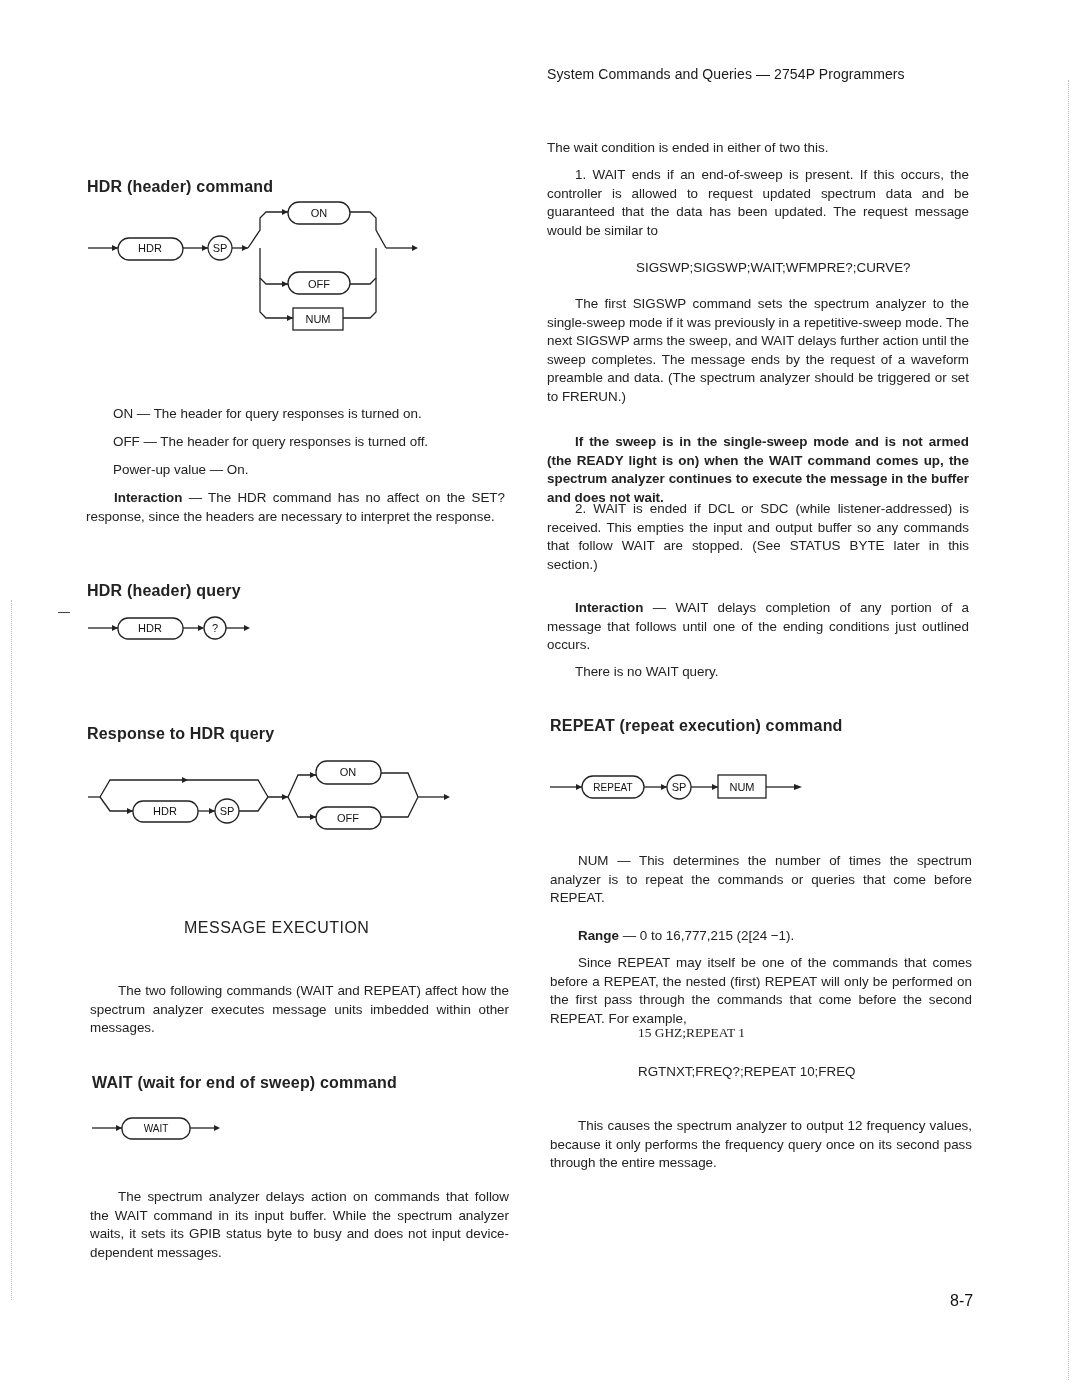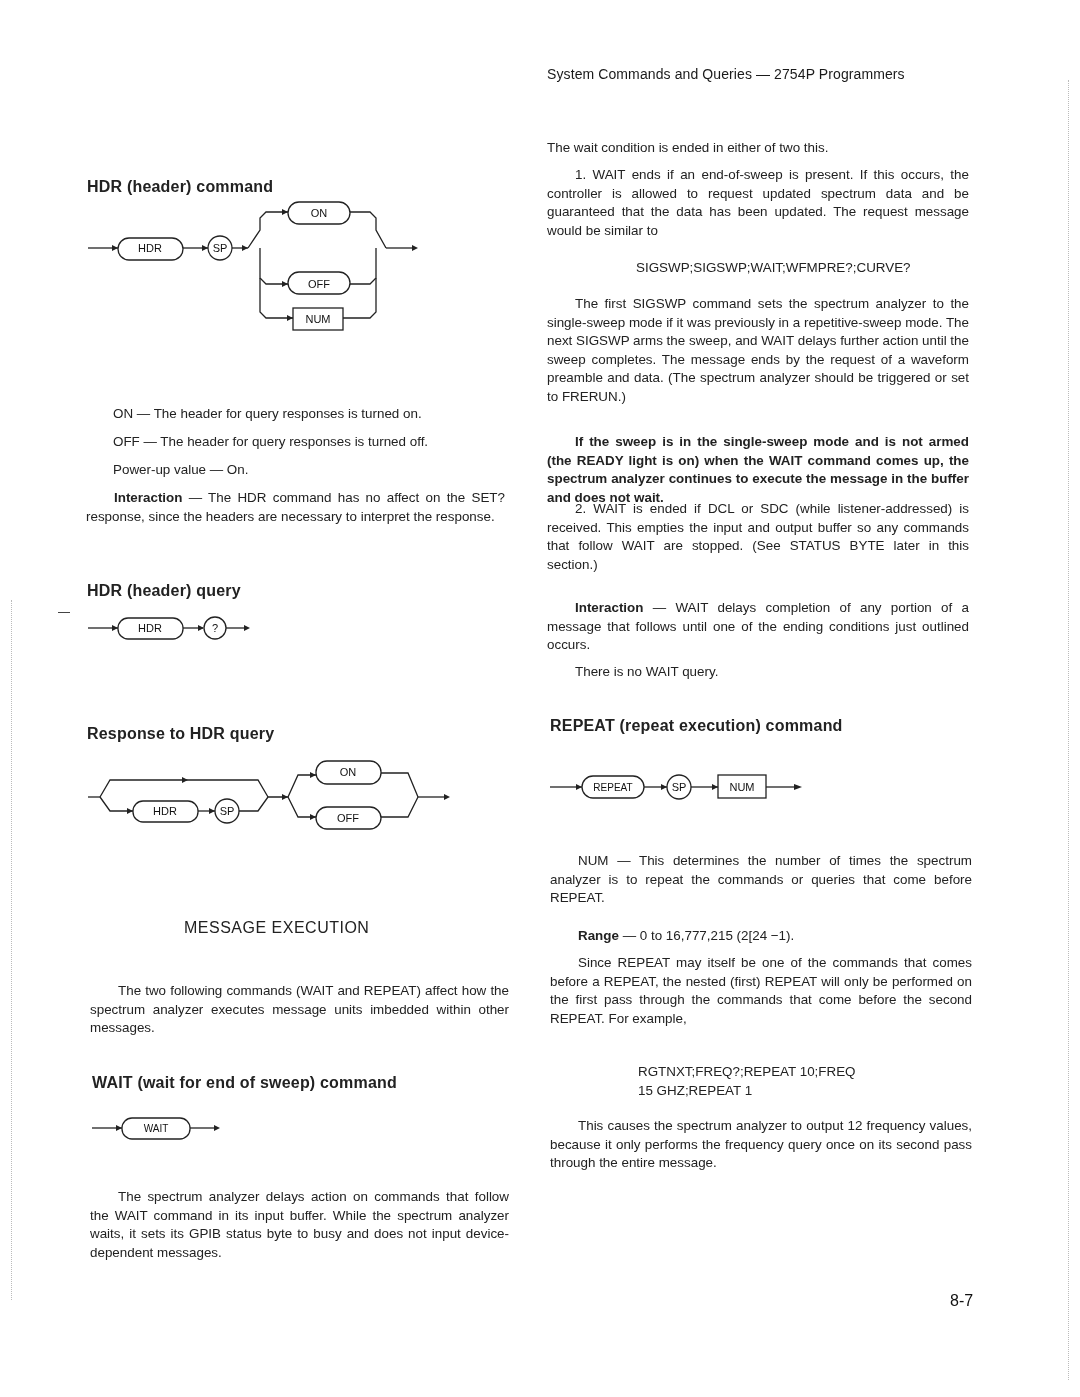--- a/index.html
+++ b/index.html
@@ -166,20 +166,20 @@
   <text x="129" y="19" font-size="11" text-anchor="middle">SP</text>
   <text x="192" y="19" font-size="11" text-anchor="middle">NUM</text>
 </svg>
 
 <div class="abs p ind" style="left:550px;top:852px;width:422px;">NUM — This determines the number of times the spectrum analyzer is to repeat the commands or queries that come before REPEAT.</div>
 <div class="abs p" style="left:578px;top:927px;width:400px;">
   <span class="bold">Range</span><span> — 0 to 16,777,215 (2[24  −1).</span>
 </div>
 <div class="abs p ind" style="left:550px;top:954px;width:422px;">Since REPEAT may itself be one of the commands that comes before a REPEAT, the nested (first) REPEAT will only be performed on the first pass through the commands that come before the second REPEAT. For example,</div>
 <div class="abs code" style="left:622px;top:1063px;">RGTNXT;FREQ?;REPEAT 10;FREQ</div>
-<div class="abs code" style="left:622px;top:1082px;">15 GHZ;REPEAT 1</div>
+<div class="abs code" style="left:622px;top:1024px;font-family:Liberation Serif, serif;">15 GHZ;REPEAT 1</div>
 <div class="abs p ind" style="left:550px;top:1117px;width:422px;">This causes the spectrum analyzer to output 12 frequency values, because it only performs the frequency query once on its second pass through the entire message.</div>
 
 <div class="abs pageno" style="left:950px;top:1292px;">8-7</div>
 
 <div class="abs edge" style="left:1068px;top:80px;height:1300px;"></div>
 <div class="abs edge" style="left:11px;top:600px;height:700px;"></div>
 <div class="abs" style="left:58px;top:612px;width:12px;height:1px;background:#444;"></div>
 
 </body></html>

